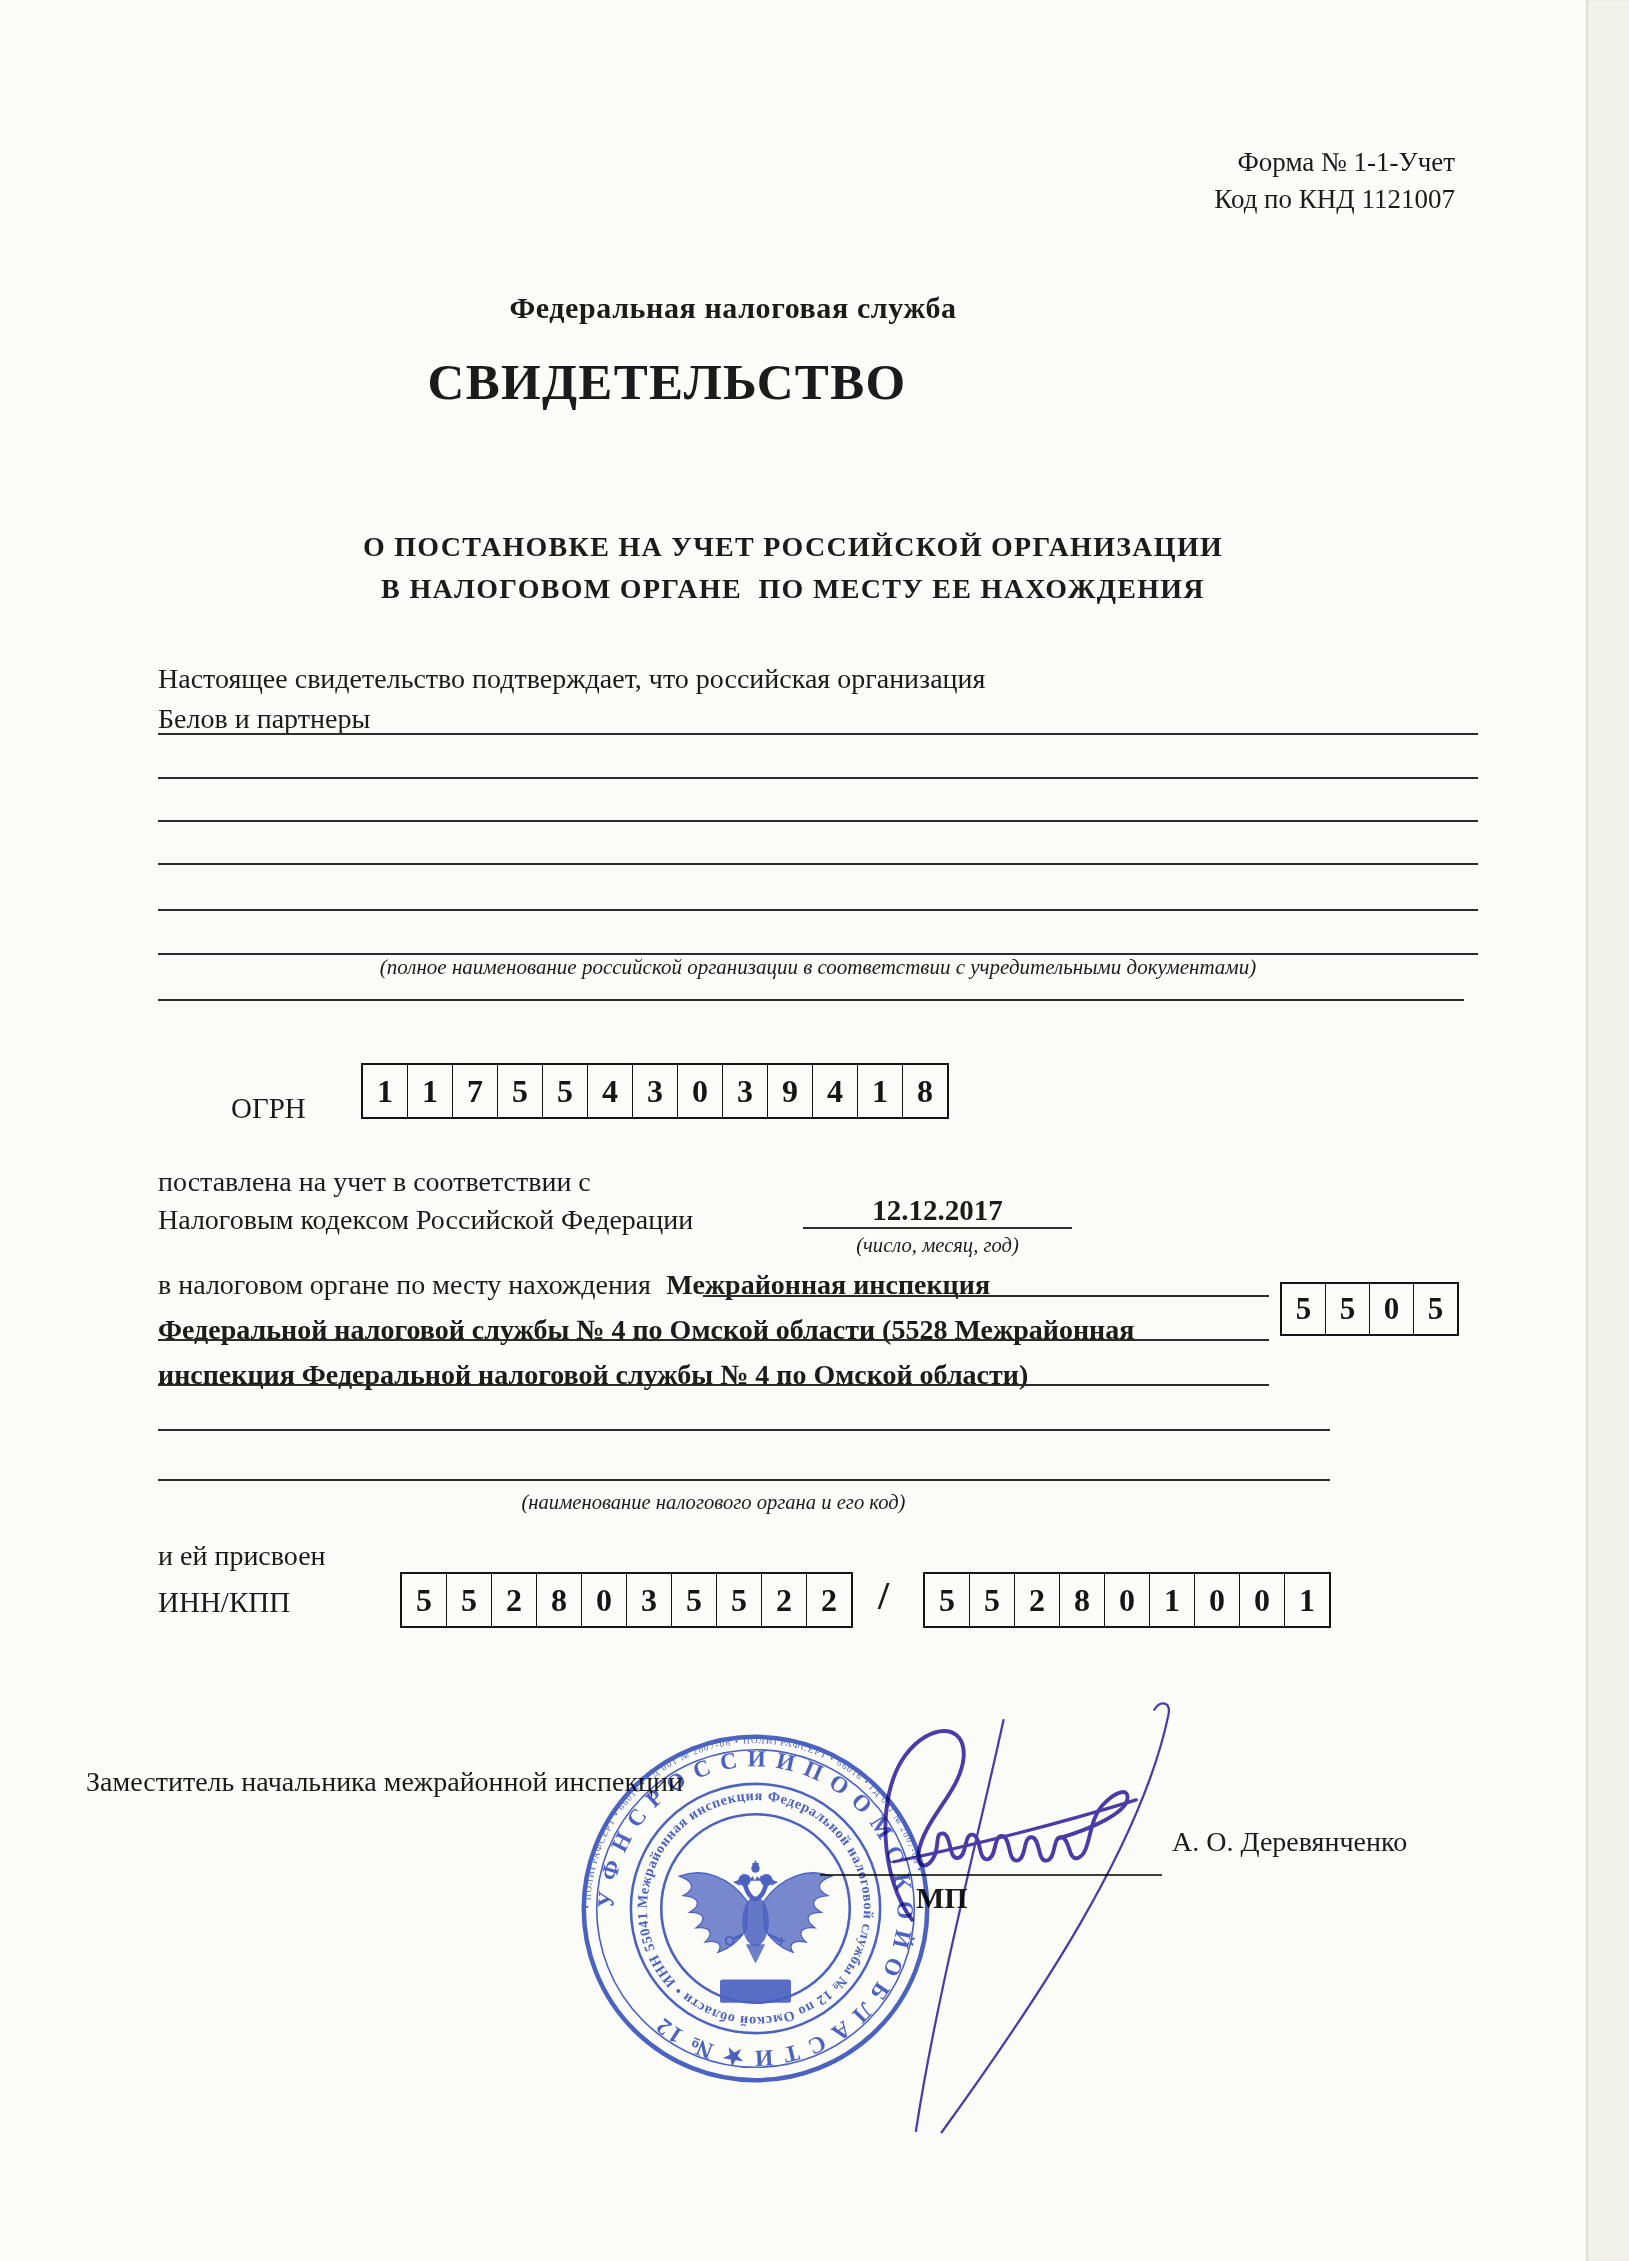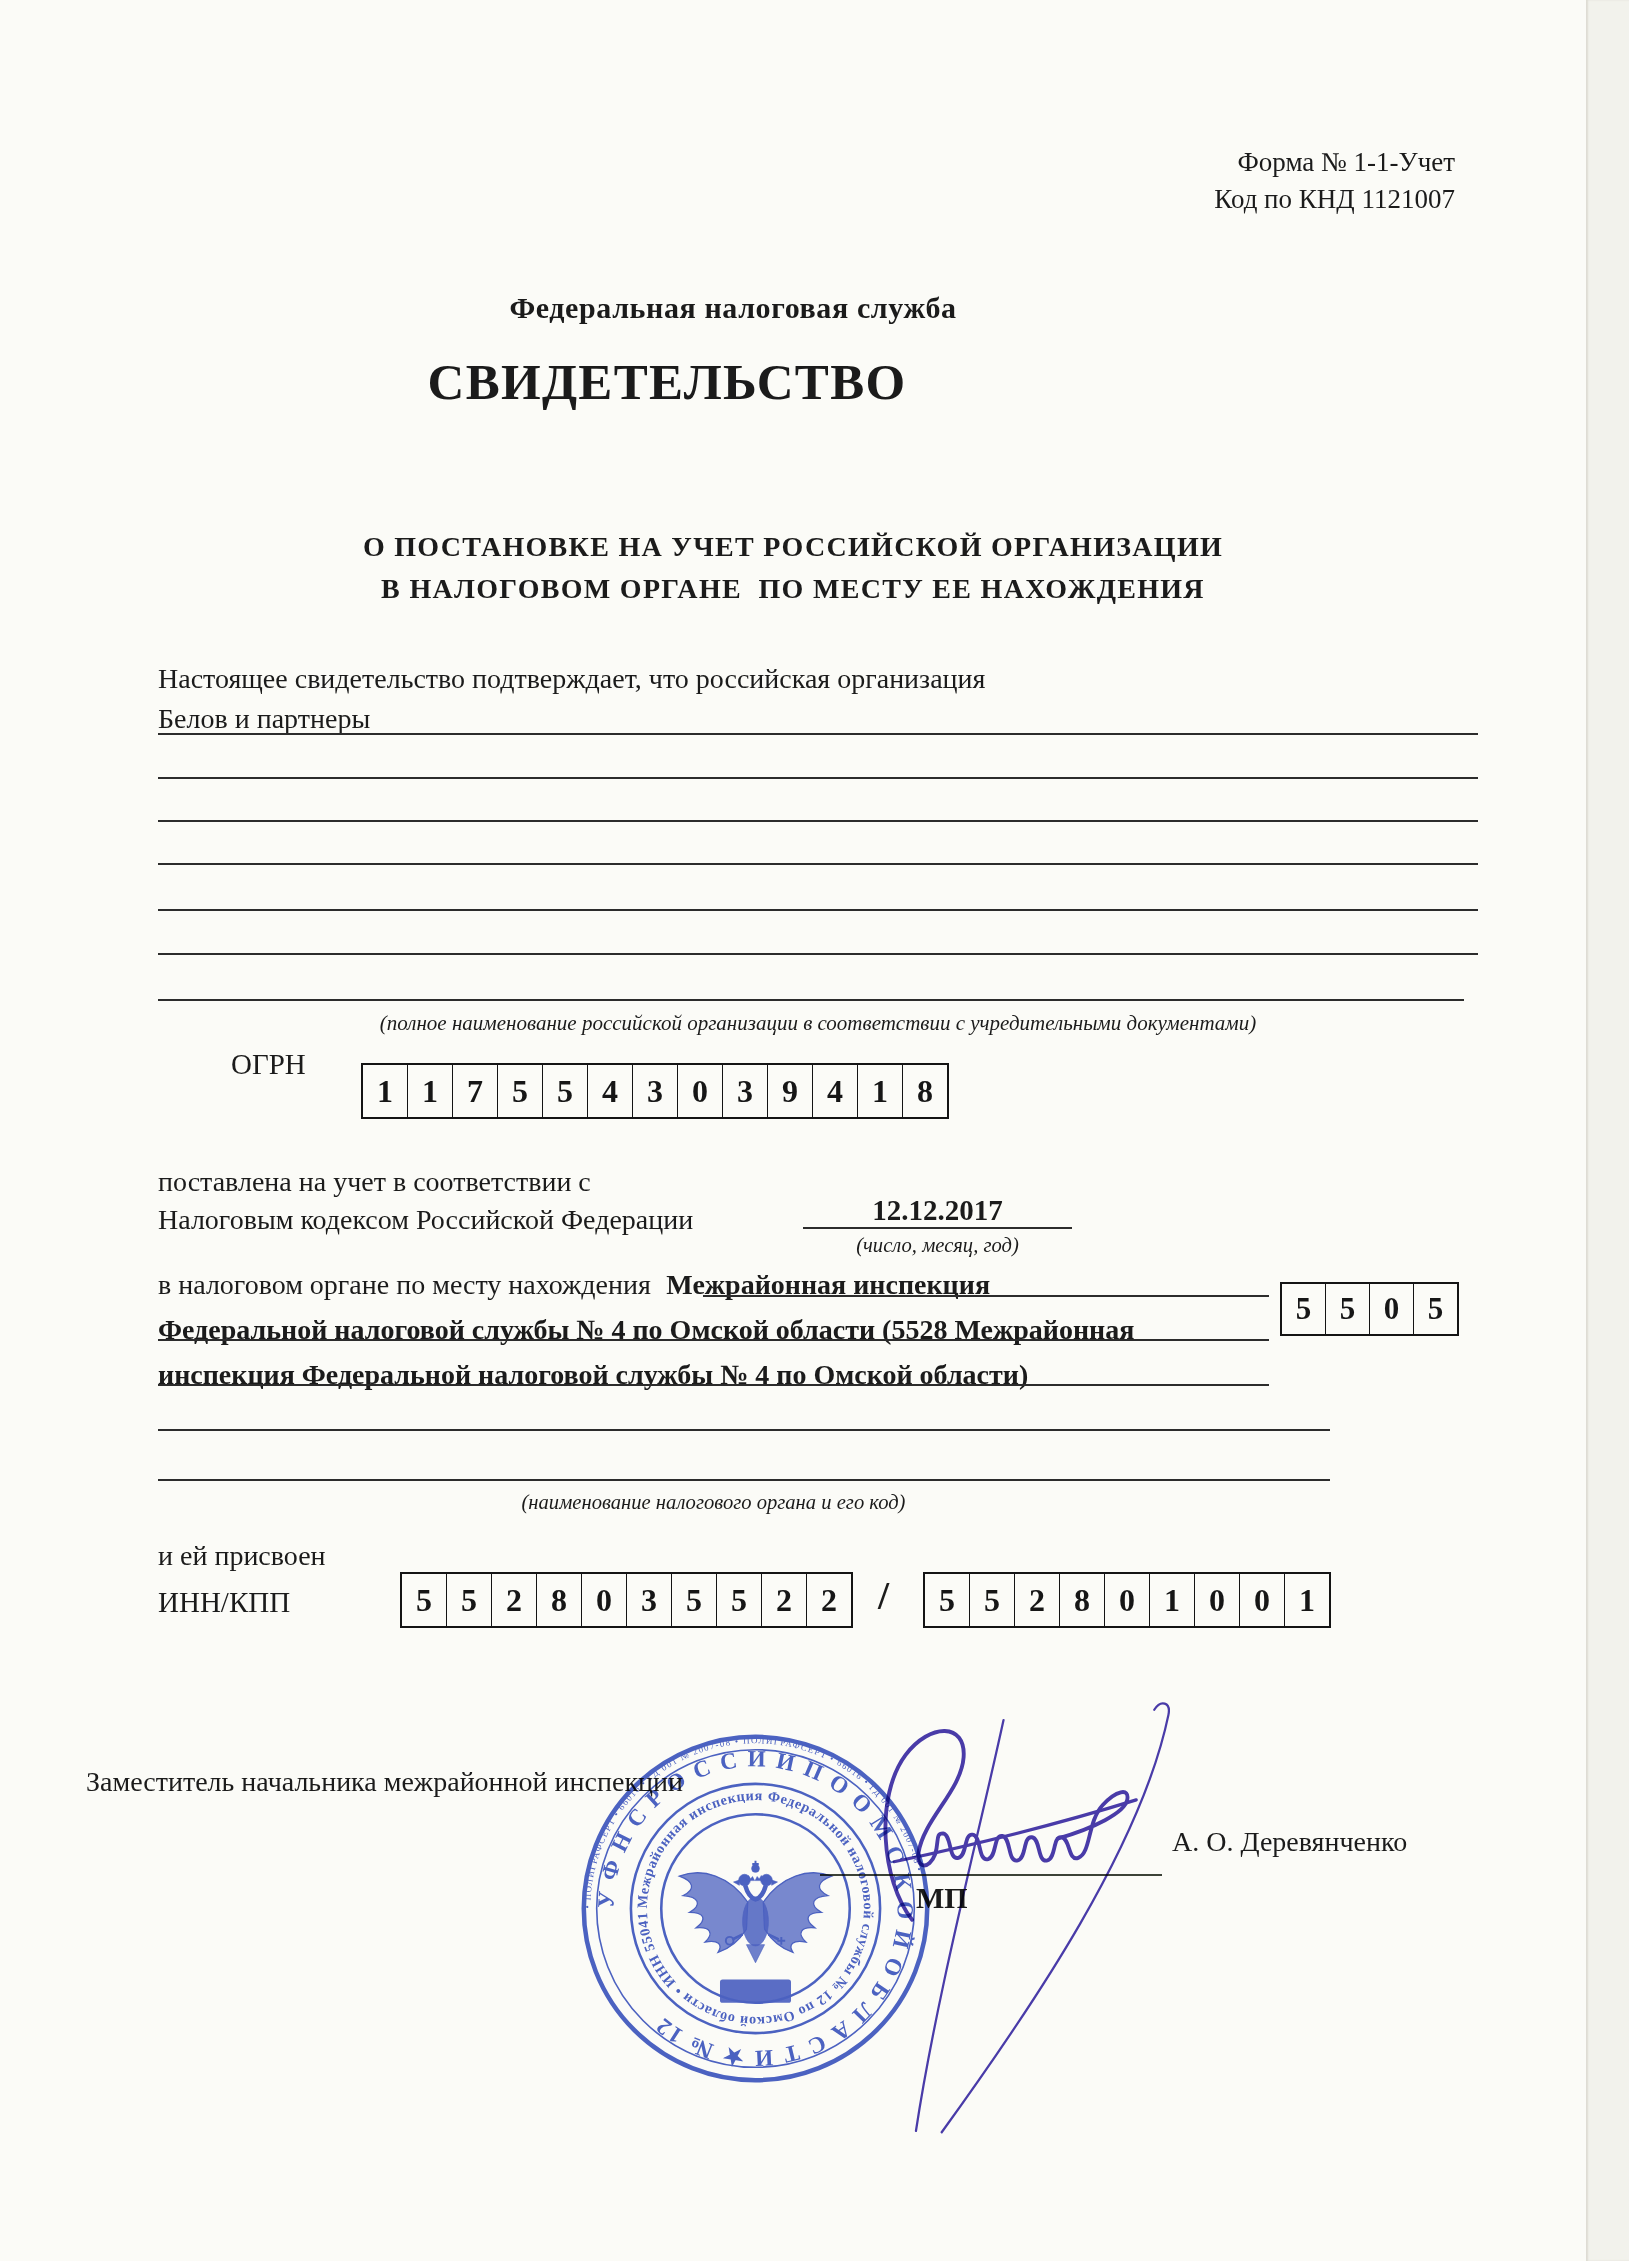--- a/index.html
+++ b/index.html
@@ -53,23 +53,23 @@
 <div class="abs" style="left:158px;top:703px;">Белов и партнеры</div>
 
 <div class="rule" style="left:158px;top:733px;width:1320px;"></div>
 <div class="rule" style="left:158px;top:777px;width:1320px;"></div>
 <div class="rule" style="left:158px;top:820px;width:1320px;"></div>
 <div class="rule" style="left:158px;top:863px;width:1320px;"></div>
 <div class="rule" style="left:158px;top:909px;width:1320px;"></div>
 <div class="rule" style="left:158px;top:953px;width:1320px;"></div>
 <div class="rule" style="left:158px;top:999px;width:1306px;"></div>
 
-<div class="abs center cap" style="left:158px;top:1011px;width:1320px;">(полное наименование российской организации в соответствии с учредительными документами)</div>
-
-<div class="abs" style="left:231px;top:1048px;font-size:29px;">ОГРН</div>
+<div class="abs center cap" style="left:158px;top:955px;width:1320px;">(полное наименование российской организации в соответствии с учредительными документами)</div>
+
+<div class="abs" style="left:231px;top:1092px;font-size:29px;">ОГРН</div>
 <div class="digit-box" style="left:361px;top:1063px;">
     <span class="cell">1</span>
     <span class="cell">1</span>
     <span class="cell">7</span>
     <span class="cell">5</span>
     <span class="cell">5</span>
     <span class="cell">4</span>
     <span class="cell">3</span>
     <span class="cell">0</span>
     <span class="cell">3</span>

